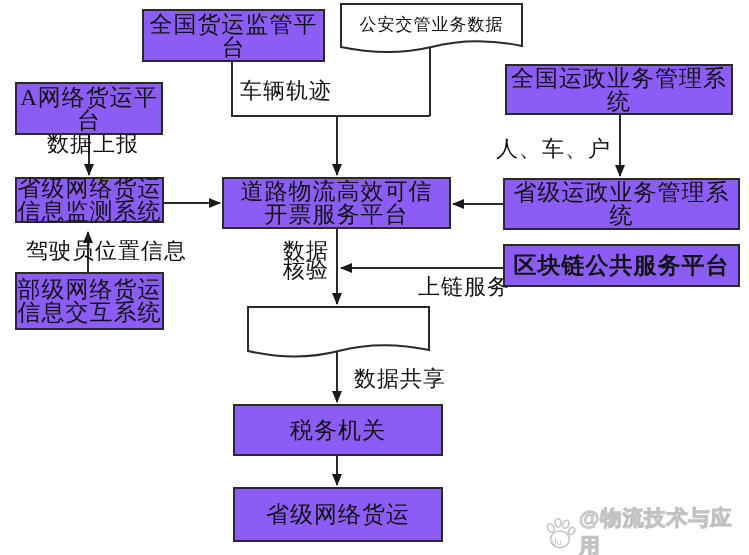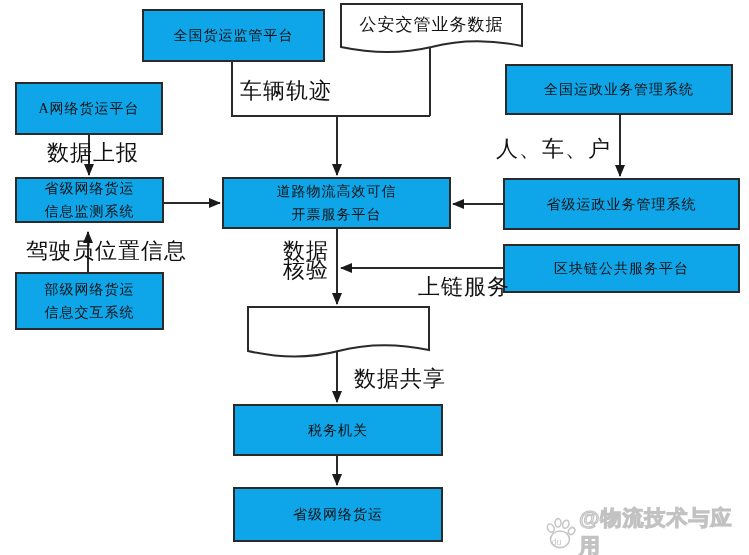--- a/index.html
+++ b/index.html
@@ -11,24 +11,24 @@
     color:#111111;
     overflow:hidden;
   }
   
   #connectors{position:absolute;left:0;top:0;z-index:1;}
   
   .node{
     position:absolute;z-index:2;
     box-sizing:border-box;
     border:2px solid #2a2a2a;
-    background:#0ea5e9;
+    background:#8b5cf6;
     display:flex;align-items:center;justify-content:center;
     text-align:center;
-    font-size:14px;line-height:23px;letter-spacing:1px;
+    font-size:23px;line-height:23px;letter-spacing:1px;
     white-space:pre-line;
   }
   
   .doc{position:absolute;z-index:2;}
   .doc svg{position:absolute;left:0;top:0;}
   .doc .doc-label{
     position:absolute;left:0;top:0;width:100%;
     display:flex;align-items:center;justify-content:center;
     text-align:center;font-size:17px;letter-spacing:1px;
   }
@@ -95,21 +95,21 @@
   <div class="node" style="left:15px;top:82px;width:148px;height:53px;">A网络货运平台</div>
 
   <div class="node" style="left:15px;top:177px;width:149px;height:46px;">省级网络货运
 信息监测系统</div>
 
   <div class="node" style="left:222px;top:177px;width:229px;height:52px;">道路物流高效可信
 开票服务平台</div>
 
   <div class="node" style="left:503px;top:178px;width:237px;height:52px;">省级运政业务管理系统</div>
 
-  <div class="node" style="left:503px;top:244px;width:237px;height:49px;">区块链公共服务平台</div>
+  <div class="node" style="left:503px;top:244px;width:237px;height:43px;font-weight:bold;">区块链公共服务平台</div>
 
   <div class="node" style="left:15px;top:272px;width:149px;height:58px;">部级网络货运
 信息交互系统</div>
 
   <div class="node" style="left:233px;top:404px;width:210px;height:52px;">税务机关</div>
 
   <div class="node" style="left:233px;top:487px;width:210px;height:55px;">省级网络货运</div>
 
   <div class="doc" style="left:340px;top:3px;width:183px;height:56px;">
     <svg width="183" height="56" viewBox="0 0 183 56">
@@ -119,21 +119,21 @@
   </div>
 
   <div class="doc" style="left:247px;top:306px;width:183px;height:58px;">
     <svg width="183" height="58" viewBox="0 0 183 58">
       <path d="M1,1 L182,1 L182,44 Q134,34 91.5,45 Q49,56 1,45 Z" fill="#ffffff" stroke="#2a2a2a" stroke-width="2"></path>
     </svg>
   </div>
 
   <div class="edge-label" style="left:240px;top:81px;">车辆轨迹</div>
 
-  <div class="edge-label" style="left:47px;top:143px;">数据上报</div>
+  <div class="edge-label" style="left:47px;top:134px;">数据上报</div>
 
   <div class="edge-label" style="left:496px;top:139px;">人、车、户</div>
 
   <div class="edge-label" style="left:26px;top:241px;">驾驶员位置信息</div>
 
   <div class="edge-label" style="left:282px;top:241px;width:48px;text-align:center;">数据
 核验</div>
 
   <div class="edge-label" style="left:418px;top:277px;">上链服务</div>
 

